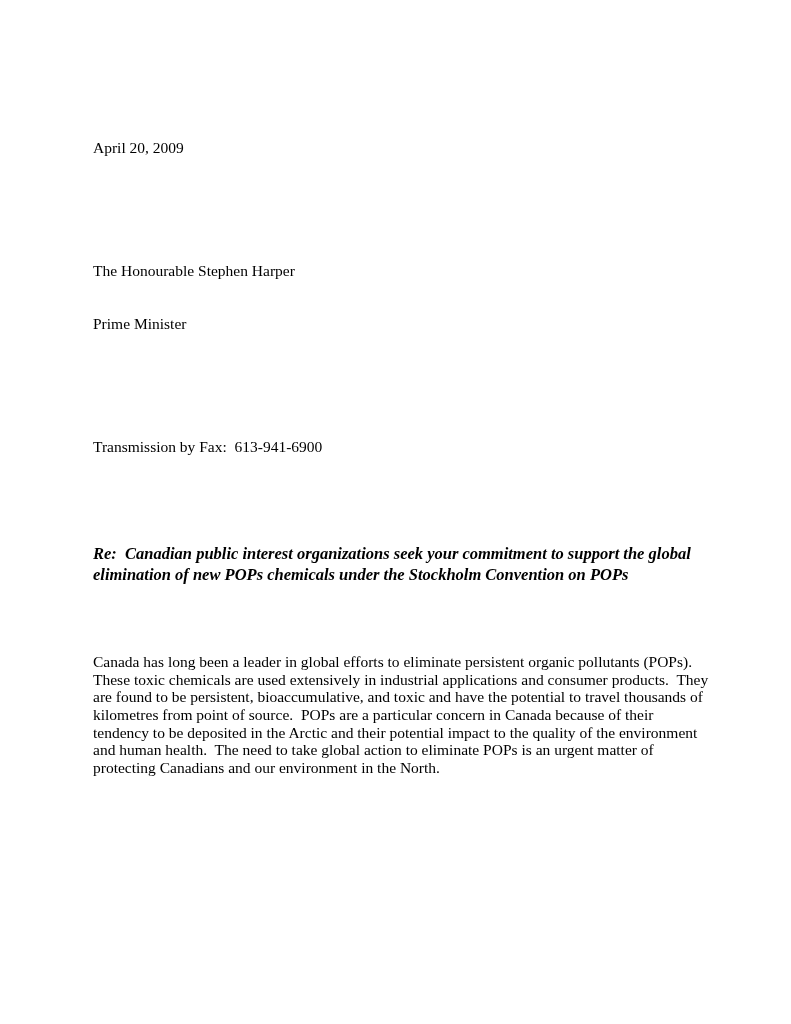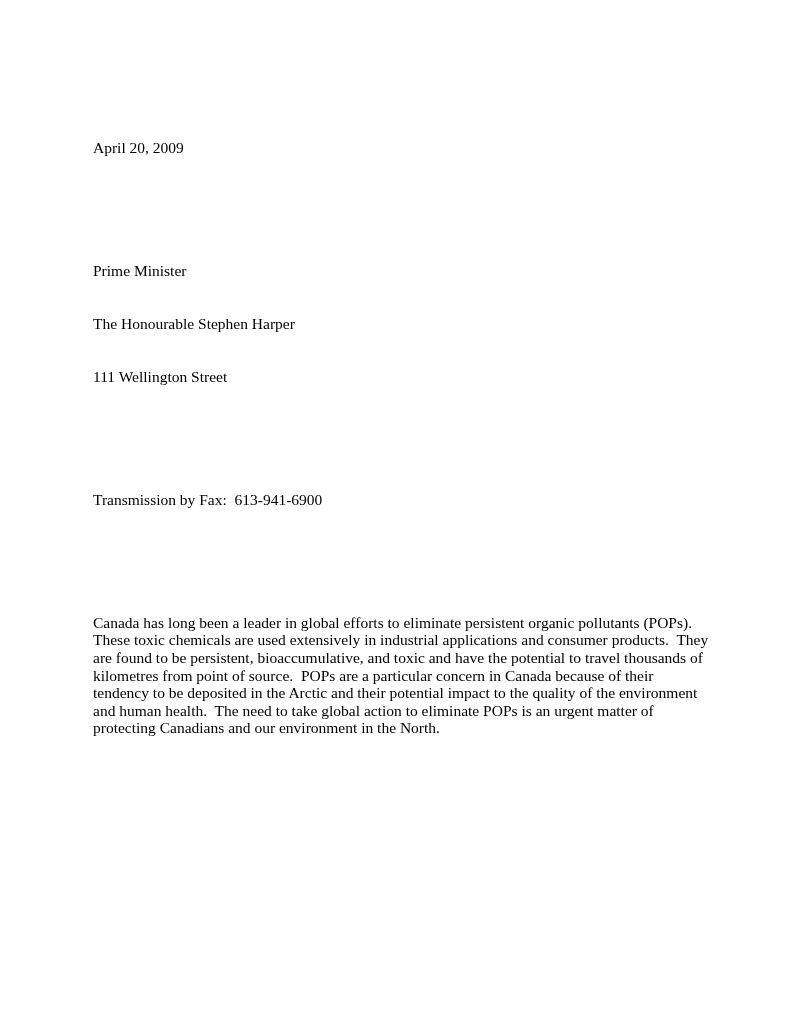--- a/index.html
+++ b/index.html
@@ -50,28 +50,28 @@
   }
 </style>
 </head>
 <body>
 
 <div class="page">
 
   <p class="block">April 20, 2009</p>
 
   <div class="address-block">
+    <div class="address-line">The Honourable Stephen Harper</div>
     <div class="address-line">Prime Minister</div>
-    <div class="address-line">The Honourable Stephen Harper</div>
-    <div class="address-line">111 Wellington Street</div>
   </div>
 
   <p class="fax-line">Transmission by Fax:  613-941-6900</p>
 
 
+  <h1 class="subject-heading">Re:  Canadian public interest organizations seek your commitment to support the global elimination of new POPs chemicals under the Stockholm Convention on POPs</h1>
 
   <p class="paragraph">Canada has long been a leader in global efforts to eliminate persistent organic pollutants (POPs). These toxic chemicals are used extensively in industrial applications and consumer products.  They are found to be persistent, bioaccumulative, and toxic and have the potential to travel thousands of kilometres from point of source.  POPs are a particular concern in Canada because of their tendency to be deposited in the Arctic and their potential impact to the quality of the environment and human health.  The need to take global action to eliminate POPs is an urgent matter of protecting Canadians and our environment in the North.</p>
 
   
 
   
 
   
 
   

